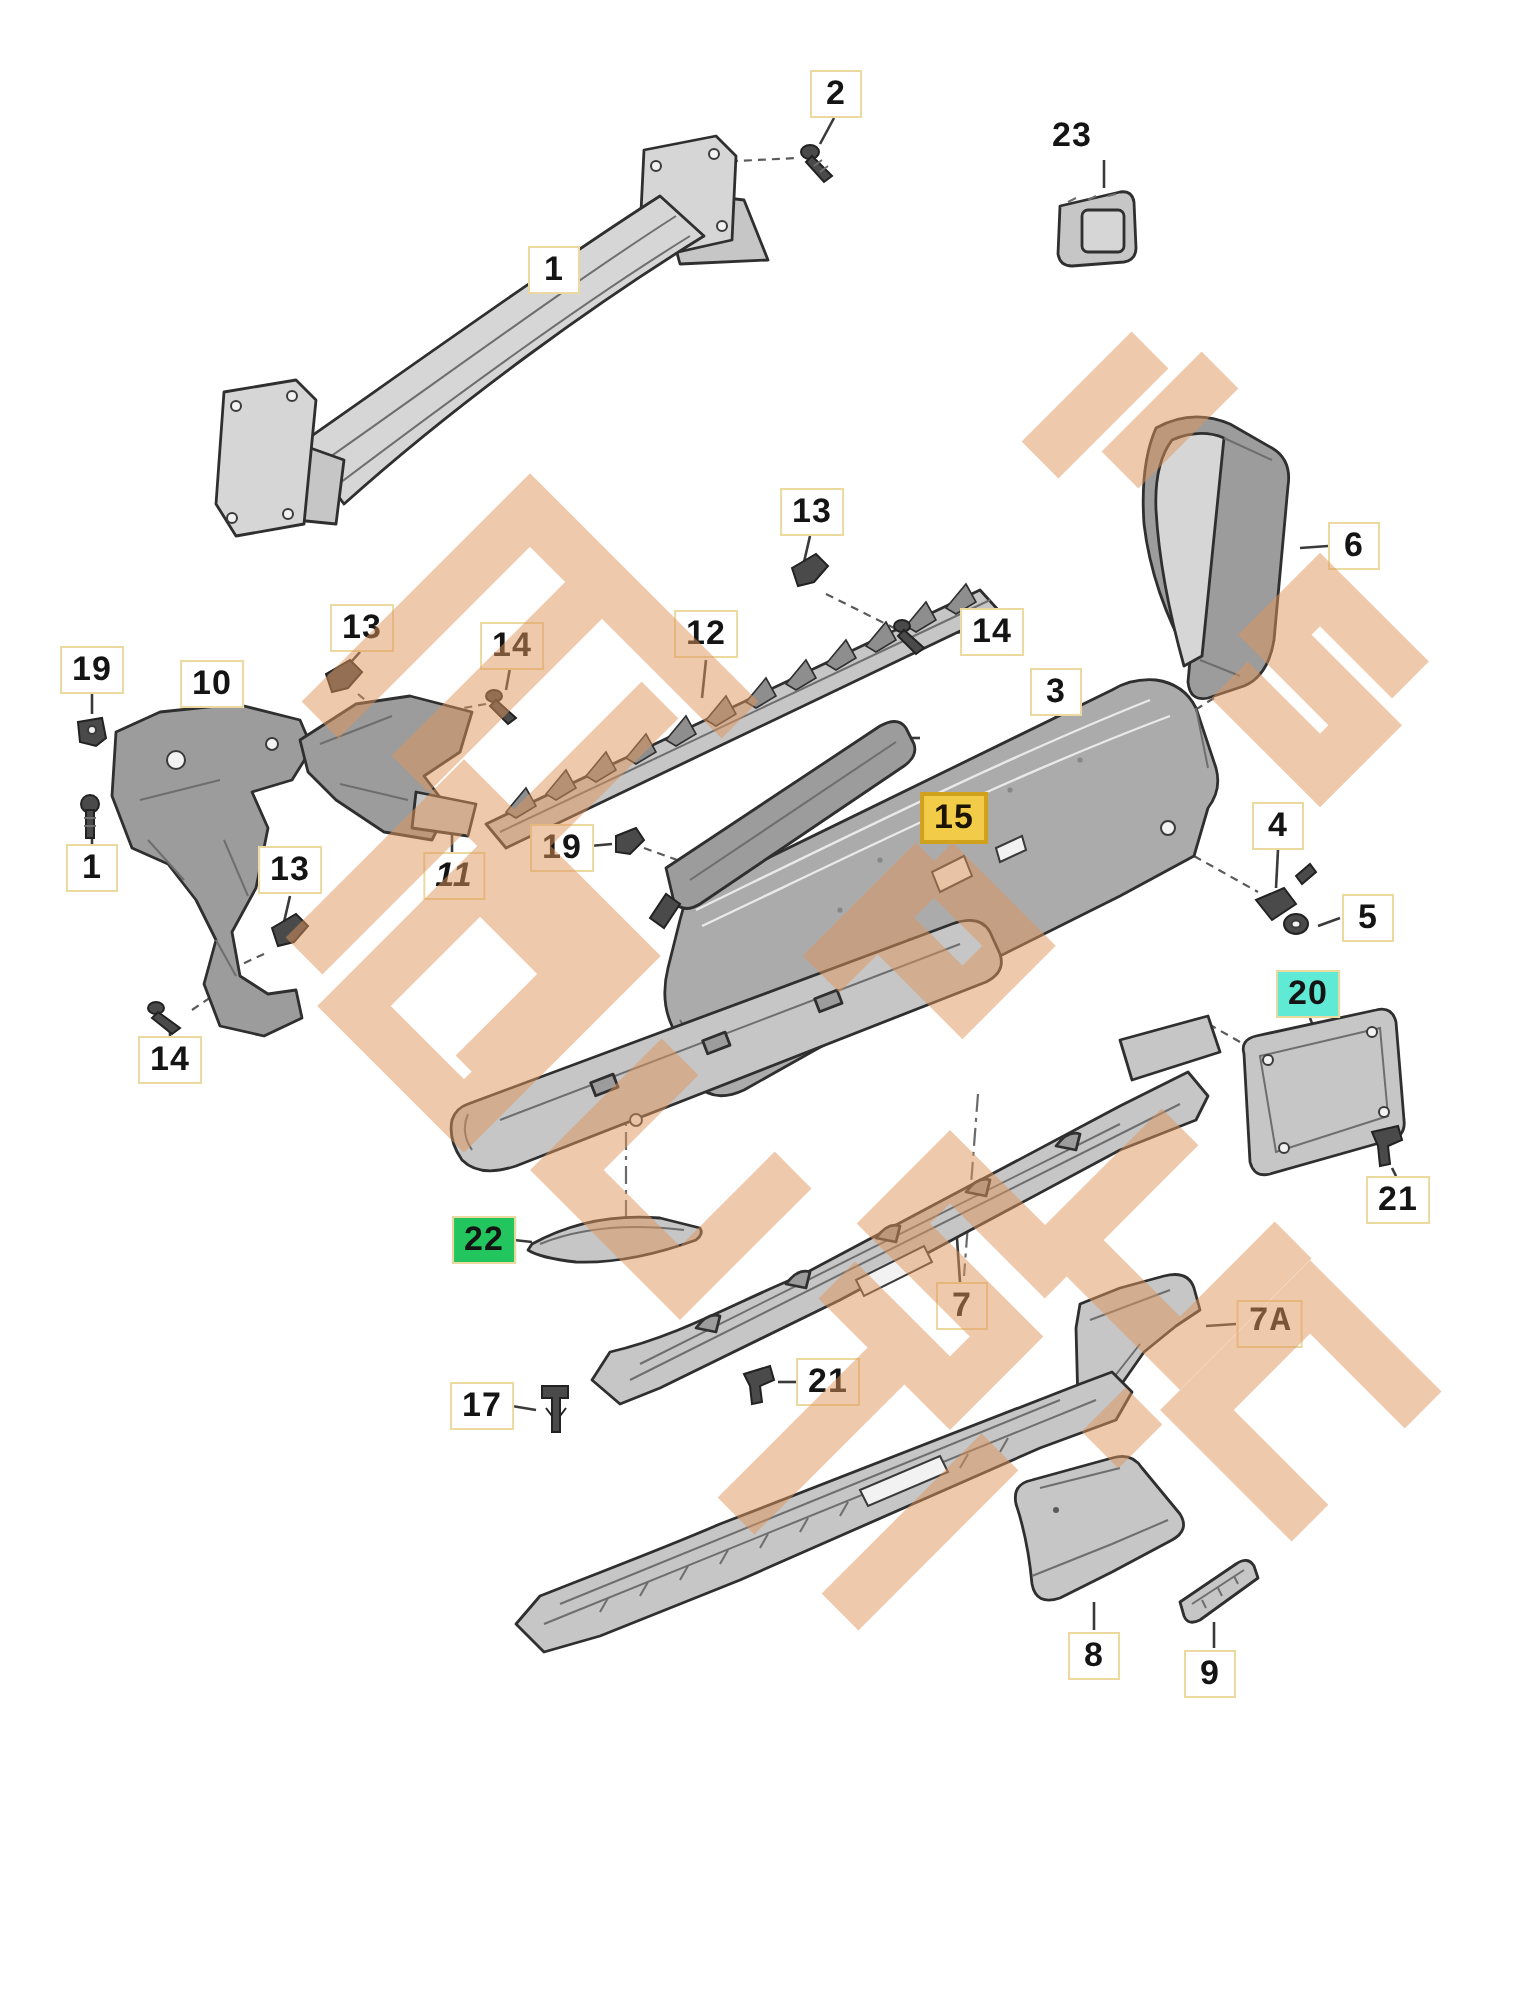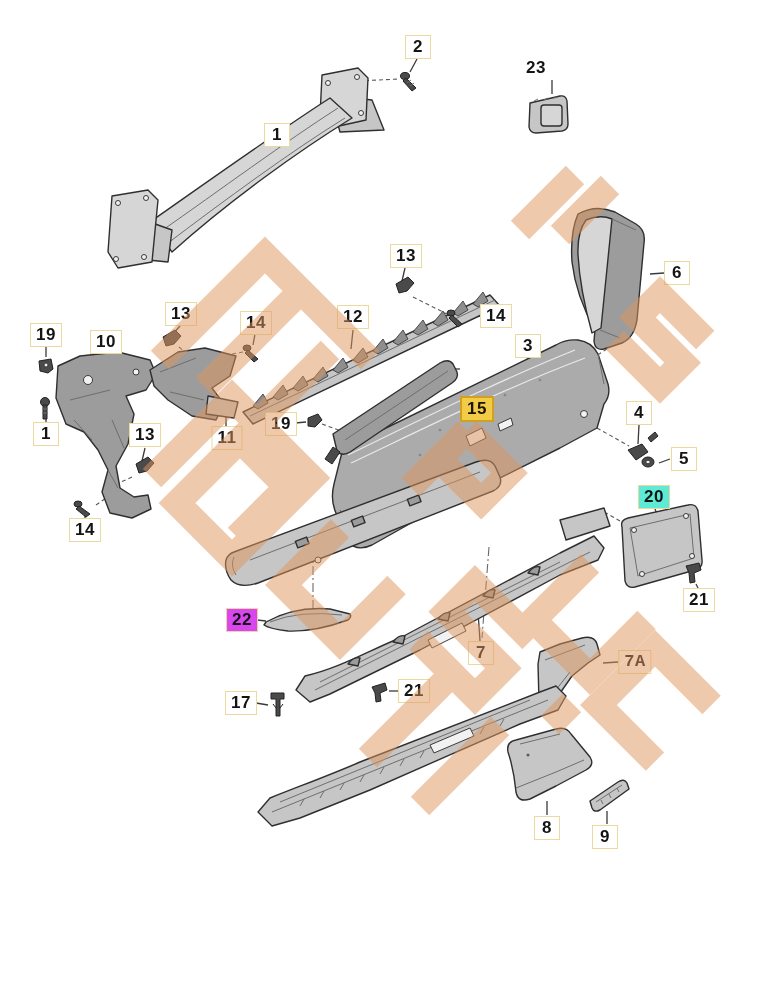--- a/index.html
+++ b/index.html
@@ -303,28 +303,28 @@
       <div class="callout" style="left: 353px; top: 317px; background: rgb(255, 255, 255); border-color: rgb(236, 217, 160);">12</div>
       <div class="callout" style="left: 496px; top: 316px; background: rgb(255, 255, 255); border-color: rgb(236, 217, 160);">14</div>
       <div class="callout" style="left: 528px; top: 346px; background: rgb(255, 255, 255); border-color: rgb(236, 217, 160);">3</div>
       <div class="callout highlighted" style="left: 477px; top: 369px; background: rgb(242, 204, 73); border-color: rgb(207, 161, 29); margin-top: 40px;">15</div>
       <div class="callout" style="left: 181px; top: 314px; background: rgb(255, 255, 255); border-color: rgb(236, 217, 160);">13</div>
       <div class="callout" style="left: 256px; top: 323px; background: rgb(255, 255, 255); border-color: rgb(236, 217, 160);">14</div>
       <div class="callout" style="left: 46px; top: 335px; background: rgb(255, 255, 255); border-color: rgb(236, 217, 160);">19</div>
       <div class="callout" style="left: 106px; top: 342px; background: rgb(255, 255, 255); border-color: rgb(236, 217, 160);">10</div>
       <div class="callout" style="left: 46px; top: 434px; background: rgb(255, 255, 255); border-color: rgb(236, 217, 160);">1</div>
       <div class="callout" style="left: 145px; top: 435px; background: rgb(255, 255, 255); border-color: rgb(236, 217, 160);">13</div>
-      <div class="callout" style="left: 227px; top: 438px; background: rgb(255, 255, 255); border-color: rgb(236, 217, 160);">11</div>
+      <div class="callout" style="left: 227px; top: 438px; background: rgb(255, 255, 255); border-color: rgb(236, 217, 160); font-style: italic;">11</div>
       <div class="callout" style="left: 281px; top: 424px; background: rgb(255, 255, 255); border-color: rgb(236, 217, 160);">19</div>
       <div class="callout" style="left: 85px; top: 530px; background: rgb(255, 255, 255); border-color: rgb(236, 217, 160);">14</div>
       <div class="callout" style="left: 639px; top: 413px; background: rgb(255, 255, 255); border-color: rgb(236, 217, 160);">4</div>
       <div class="callout" style="left: 684px; top: 459px; background: rgb(255, 255, 255); border-color: rgb(236, 217, 160);">5</div>
       <div class="callout" style="left: 654px; top: 497px; background: #5eead4; border-color: rgb(236, 217, 160);">20</div>
       <div class="callout" style="left: 699px; top: 600px; background: rgb(255, 255, 255); border-color: rgb(236, 217, 160);">21</div>
-      <div class="callout" style="left: 242px; top: 620px; background: #d946ef; border-color: rgb(236, 217, 160);">22</div>
+      <div class="callout" style="left: 242px; top: 620px; background: #22c55e; border-color: rgb(236, 217, 160);">22</div>
       <div class="callout" style="left: 241px; top: 703px; background: rgb(255, 255, 255); border-color: rgb(236, 217, 160);">17</div>
       <div class="callout" style="left: 414px; top: 691px; background: rgb(255, 255, 255); border-color: rgb(236, 217, 160);">21</div>
       <div class="callout" style="left: 481px; top: 653px; background: rgb(255, 255, 255); border-color: rgb(236, 217, 160);">7</div>
       <div class="callout" style="left: 635px; top: 662px; background: rgb(255, 255, 255); border-color: rgb(236, 217, 160); font-family: Liberation Mono, monospace;">7A</div>
       <div class="callout" style="left: 547px; top: 828px; background: rgb(255, 255, 255); border-color: rgb(236, 217, 160);">8</div>
       <div class="callout" style="left: 605px; top: 837px; background: rgb(255, 255, 255); border-color: rgb(236, 217, 160);">9</div>
     </div>
 
   <svg id="watermark-svg" width="764" height="1000" viewBox="0 0 764 1000" opacity="0.5">
     <g class="wm" stroke="#e0955c">

